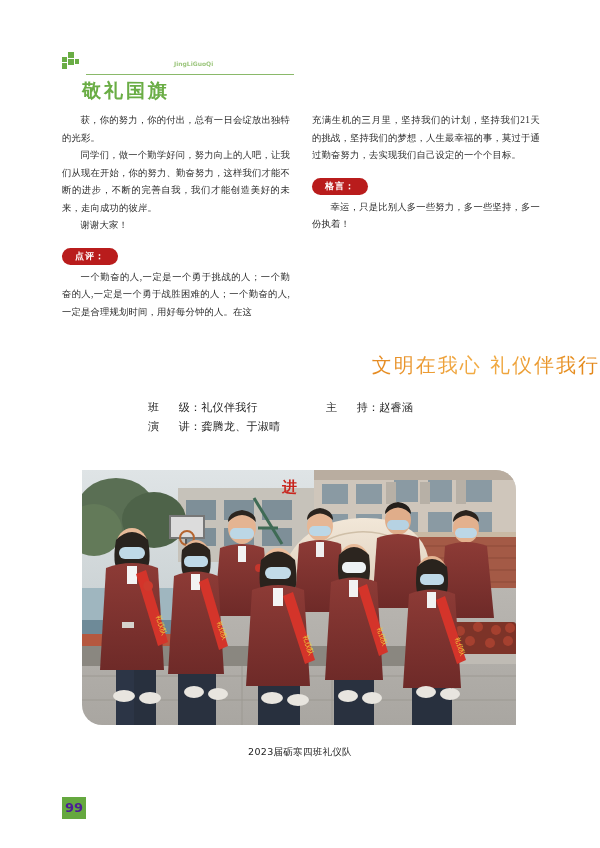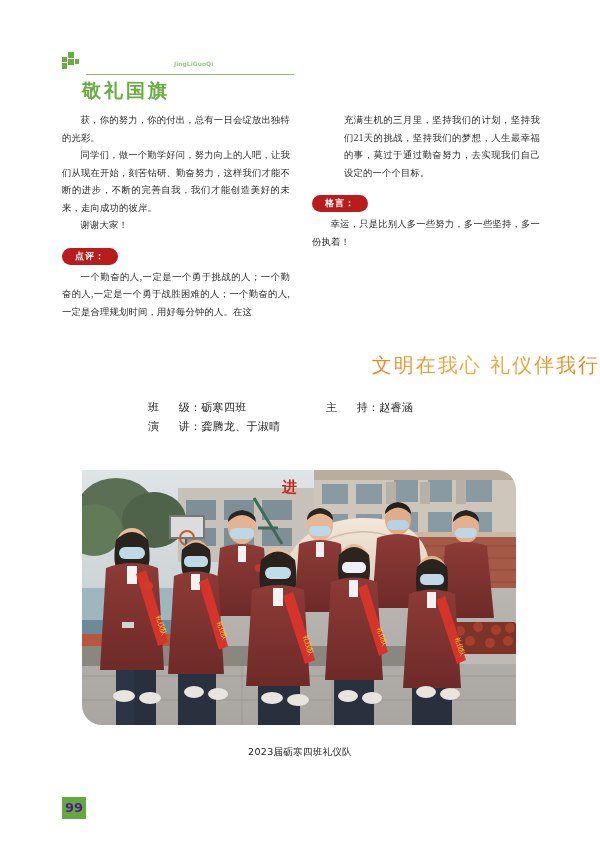--- a/index.html
+++ b/index.html
@@ -87,21 +87,21 @@
     line-height: 17.5px;
     color: #2b2b2b;
     text-align: justify;
     text-justify: inter-ideograph;
     letter-spacing: 0.2px;
   }
   .col-left  { left: 62px; }
   .col-right { left: 312px; }
 
   .col p { margin: 0; text-indent: 2em; }
-  .col p.noindent { text-indent: 0; margin-left: 32px; }
+  .col p.noindent { text-indent: 0; }
 
   
   .badge {
     display: inline-block;
     margin: 13px 0 4px 0;
     padding: 2px 13px 3px 13px;
     background: #b91c1c;
     color: #ffffff;
     border-radius: 9px;
     font-family: "DejaVu Sans", sans-serif;
@@ -209,37 +209,37 @@
         <i class="hl4"></i>
         <i class="hl5"></i>
     </div>
     <div class="header-title">敬礼国旗</div>
     <div class="header-pinyin">JingLiGuoQi</div>
     <div class="header-rule"></div>
   </div>
 
   <div class="col col-left">
     <p>获，你的努力，你的付出，总有一日会绽放出独特的光彩。</p>
-    <p>同学们，做一个勤学好问，努力向上的人吧，让我们从现在开始，刻苦钻研、勤奋努力，这样我们才能不断的进步，不断的完善自我，我们才能创造美好的未来，走向成功的彼岸。</p>
+    <p>同学们，做一个勤学好问，努力向上的人吧，让我们从现在开始，你的努力、勤奋努力，这样我们才能不断的进步，不断的完善自我，我们才能创造美好的未来，走向成功的彼岸。</p>
     <p>谢谢大家！</p>
     <div class="badge">点评：</div>
     <p>一个勤奋的人,一定是一个勇于挑战的人；一个勤奋的人,一定是一个勇于战胜困难的人；一个勤奋的人,一定是合理规划时间，用好每分钟的人。在这</p>
   </div>
 
   <div class="col col-right">
     <p class="noindent">充满生机的三月里，坚持我们的计划，坚持我们21天的挑战，坚持我们的梦想，人生最幸福的事，莫过于通过勤奋努力，去实现我们自己设定的一个个目标。</p>
     <div class="badge">格言：</div>
     <p>幸运，只是比别人多一些努力，多一些坚持，多一份执着！</p>
   </div>
 
   <div class="feature-title">文明在我心  礼仪伴我行</div>
 
   <div class="info">
     <div class="info-row">
-      <span class="info-label">班级</span><span>：</span><span class="info-value">砺寒四班</span>
+      <span class="info-label">班级</span><span>：</span><span class="info-value">礼仪伴我行</span>
       <span class="info-col2">
         <span class="info-label">主持</span><span>：</span><span class="info-value">赵睿涵</span>
       </span>
     </div>
     <div class="info-row">
       <span class="info-label">演讲</span><span>：</span><span class="info-value">龚腾龙、于淑晴</span>
     </div>
   </div>
 
   <div class="photo">

